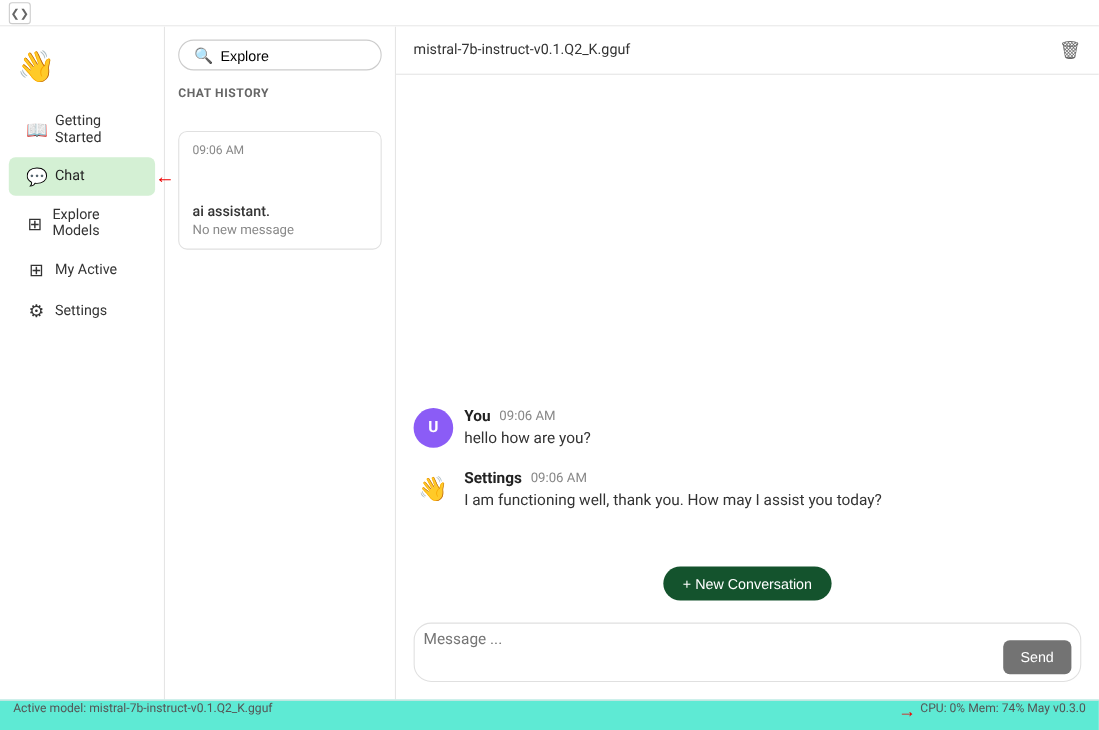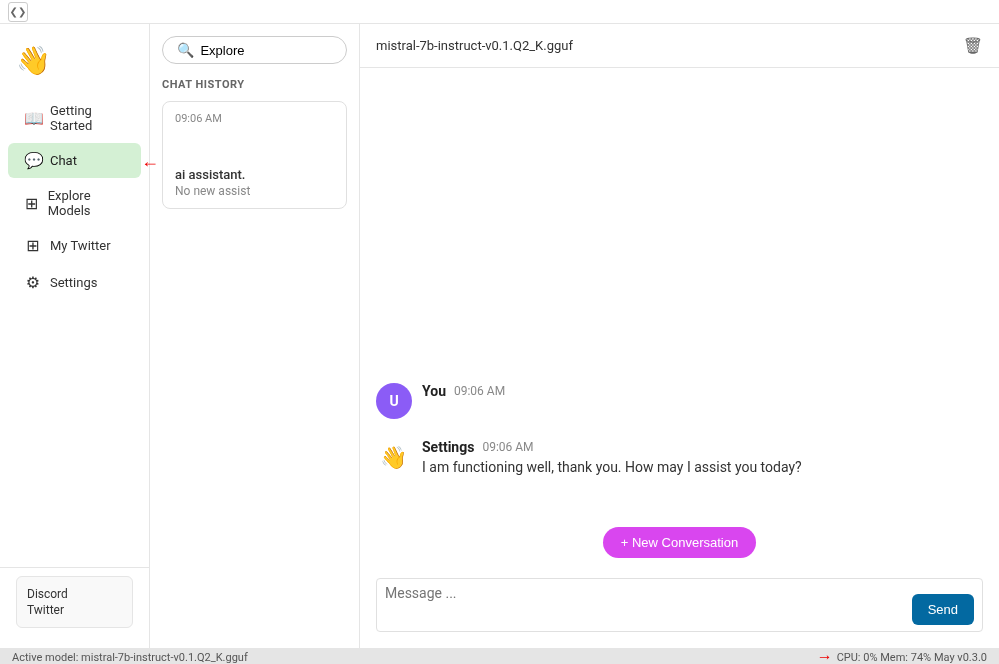--- a/index.html
+++ b/index.html
@@ -94,25 +94,25 @@
     }
     .sidebar-link {
       display: block;
       color: #333;
       font-size: 12px;
       text-decoration: none;
       margin: 2px 0;
       cursor: pointer;
     }
     .active-model-bar {
-      height: 16px;
-      background: #e5e5e5;
+      height: 28px;
+      background: #5eead4;
       border-top: 1px solid #e5e5e5;
       display: flex;
-      align-items: flex-end;
+      align-items: flex-start;
       padding: 0 12px;
       font-size: 11px;
       color: #555;
     }
 
     
     .chat-history-panel {
       width: 210px;
       background: #fff;
       border-right: 1px solid #e5e5e5;
@@ -133,21 +133,21 @@
       margin-bottom: 14px;
     }
     .explore-btn-icon {
       font-size: 14px;
     }
     .chat-history-title {
       font-size: 11px;
       font-weight: 700;
       color: #666;
       letter-spacing: 0.5px;
-      margin-bottom: 10px;
+      margin-bottom: 28px;
       text-transform: uppercase;
     }
     .history-item {
       background: #fff;
       border: 1px solid #e0e0e0;
       border-radius: 8px;
       padding: 10px 12px;
       cursor: pointer;
     }
     .history-time {
@@ -227,21 +227,21 @@
     }
     .avatar-assistant {
       background: transparent;
       font-size: 22px;
     }
     .message-content {
       flex: 1;
     }
     .message-header {
       display: flex;
-      align-items: center;
+      align-items: flex-start;
       gap: 8px;
       margin-bottom: 4px;
     }
     .message-author {
       font-weight: 700;
       font-size: 14px;
       color: #222;
     }
     .message-time {
       font-size: 12px;
@@ -254,54 +254,54 @@
 
     .new-conversation-area {
       display: flex;
       justify-content: center;
       padding: 12px 0;
     }
     .new-conversation-btn {
       display: flex;
       align-items: center;
       gap: 6px;
-      background: #d946ef;
+      background: #14532d;
       color: #fff;
       border: none;
       border-radius: 20px;
       padding: 8px 18px;
       cursor: pointer;
       font-size: 13px;
       font-weight: 500;
     }
 
     .chat-input-area {
       padding: 8px 16px 16px;
     }
     .chat-input-wrapper {
       border: 1px solid #e0e0e0;
-      border-radius: 4px;
+      border-radius: 16px;
       display: flex;
       align-items: flex-end;
       padding: 6px 8px;
       background: #fff;
     }
     .chat-textarea {
       flex: 1;
       border: none;
       outline: none;
       resize: none;
       font-size: 14px;
       color: #333;
       min-height: 40px;
       max-height: 120px;
       font-family: inherit;
     }
     .send-btn {
-      background: #0369a1;
+      background: #737373;
       color: #fff;
       border: none;
       border-radius: 6px;
       padding: 8px 16px;
       cursor: pointer;
       font-size: 13px;
       font-weight: 500;
       align-self: flex-end;
     }
   </style>
@@ -332,68 +332,63 @@
         <span style="position:absolute; right:-18px; top:50%; transform:translateY(-50%); color:#e00; font-size:18px; pointer-events:none;">←</span>
       </div>
 
       <div class="nav-item">
         <span class="nav-icon">⊞</span>
         <span>Explore Models</span>
       </div>
 
       <div class="nav-item">
         <span class="nav-icon">⊞</span>
-        <span>My Twitter</span>
+        <span>My Active</span>
       </div>
 
       <div class="nav-item">
         <span class="nav-icon">⚙</span>
         <span>Settings</span>
       </div>
 
     </div>
 
-    <div class="sidebar-bottom">
-      <div class="sidebar-bottom-card">
-        <span class="sidebar-link">Discord</span>
-        <span class="sidebar-link">Twitter</span>
-      </div>
-    </div>
   </div>
 
   <div class="chat-history-panel">
     <button class="explore-btn">
       <span class="explore-btn-icon">🔍</span>
       <span>Explore</span>
     </button>
     <div class="chat-history-title">CHAT HISTORY</div>
     <div class="history-item">
       <div class="history-time">09:06 AM</div>
       <div class="history-title">ai assistant.</div>
-      <div class="history-preview">No new assist</div>
+      <div class="history-preview">No new message</div>
     </div>
   </div>
 
   <div class="chat-main">
 
     <div class="chat-header">
       <span class="model-name">mistral-7b-instruct-v0.1.Q2_K.gguf</span>
       <button class="delete-btn">🗑</button>
     </div>
 
     <div class="chat-messages">
       <div class="messages-spacer"></div>
 
       <div class="message-row">
         <div class="avatar avatar-user">U</div>
         <div class="message-content">
           <div class="message-header">
             <span class="message-author">You</span>
             <span class="message-time">09:06 AM</span>
           </div>
+          <div class="message-text">hello how are you?</div>
         </div>
       </div>
 
       <div class="message-row">
         <div class="avatar avatar-assistant">👋</div>
         <div class="message-content">
           <div class="message-header">
             <span class="message-author">Settings</span>
             <span class="message-time">09:06 AM</span>
           </div>

